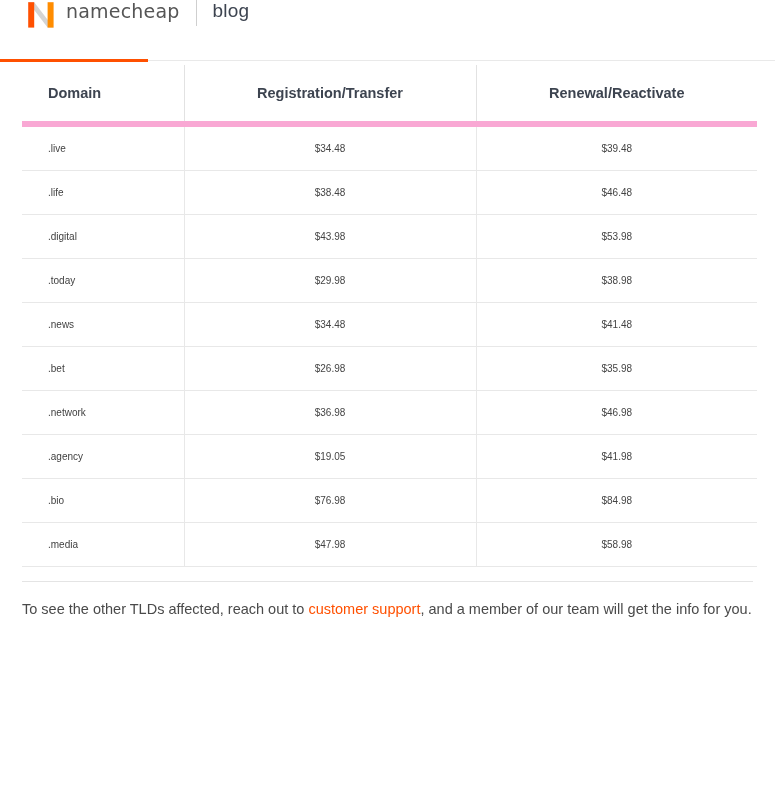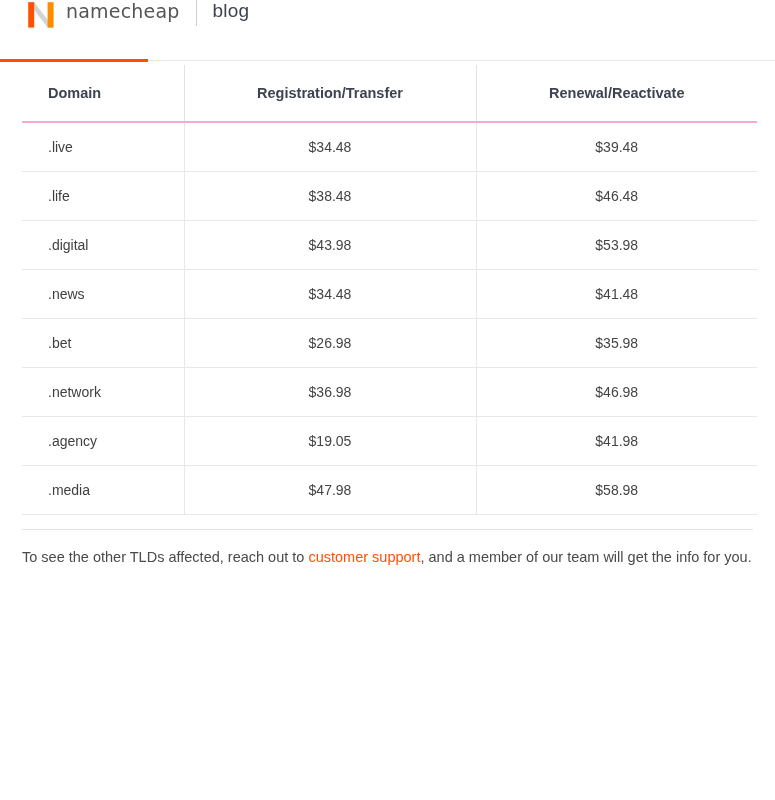--- a/index.html
+++ b/index.html
@@ -86,33 +86,33 @@
   }
   table.price-table col.c1 { width: 162px; }
   table.price-table col.c2 { width: 292px; }
   table.price-table col.c3 { width: 281px; }
 
   table.price-table th {
     font-size: 14.5px;
     font-weight: bold;
     color: #3d4450;
     padding: 20px 0 20px 0;
-    border-bottom: 2px solid #f9a8d4;
+    border-bottom: 6px solid #f9a8d4;
     border-right: 1px solid #e2e2e2;
     text-align: center;
     background: #ffffff;
   }
   table.price-table th.col-domain {
     text-align: left;
     padding-left: 26px;
   }
   table.price-table th:last-child { border-right: none; }
 
   table.price-table td {
-    font-size: 14px;
+    font-size: 10px;
     color: #444444;
     padding: 16px 0 16px 0;
     border-bottom: 1px solid #e8e8e8;
     border-right: 1px solid #e8e8e8;
     text-align: center;
   }
   table.price-table td.col-domain {
     text-align: left;
     padding-left: 26px;
     color: #3f3f3f;
@@ -182,38 +182,48 @@
             <td class="col-domain">.life</td>
             <td>$38.48</td>
             <td>$46.48</td>
           </tr>
           <tr>
             <td class="col-domain">.digital</td>
             <td>$43.98</td>
             <td>$53.98</td>
           </tr>
           <tr>
+            <td class="col-domain">.today</td>
+            <td>$29.98</td>
+            <td>$38.98</td>
+          </tr>
+          <tr>
             <td class="col-domain">.news</td>
             <td>$34.48</td>
             <td>$41.48</td>
           </tr>
           <tr>
             <td class="col-domain">.bet</td>
             <td>$26.98</td>
             <td>$35.98</td>
           </tr>
           <tr>
             <td class="col-domain">.network</td>
             <td>$36.98</td>
             <td>$46.98</td>
           </tr>
           <tr>
             <td class="col-domain">.agency</td>
             <td>$19.05</td>
             <td>$41.98</td>
+          </tr>
+          <tr>
+            <td class="col-domain">.bio</td>
+            <td>$76.98</td>
+            <td>$84.98</td>
           </tr>
           <tr>
             <td class="col-domain">.media</td>
             <td>$47.98</td>
             <td>$58.98</td>
           </tr>
         </tbody>
     </table>
   </div>
 

